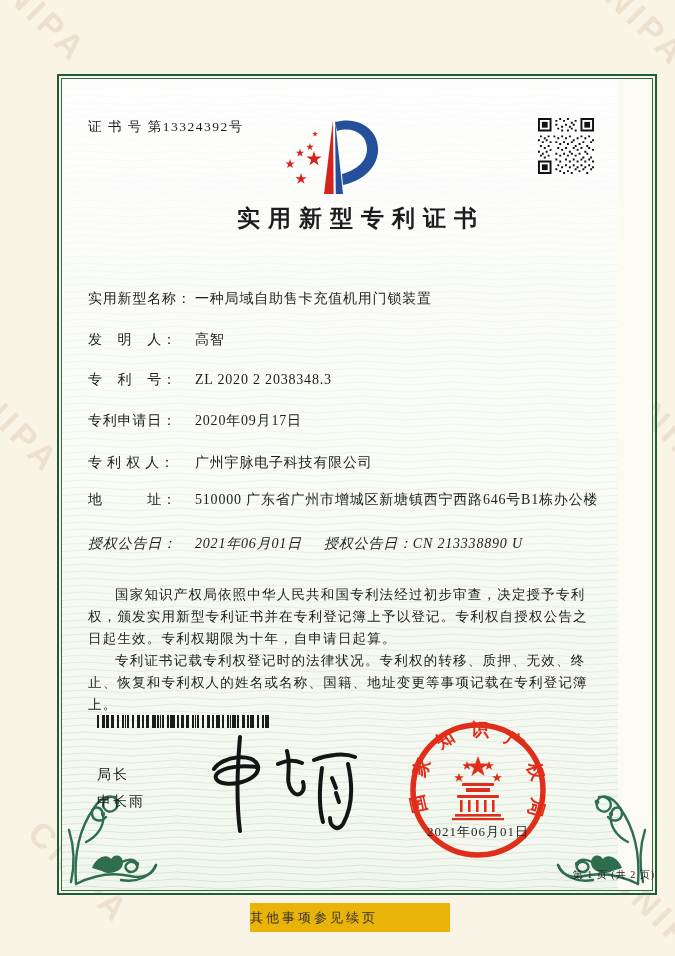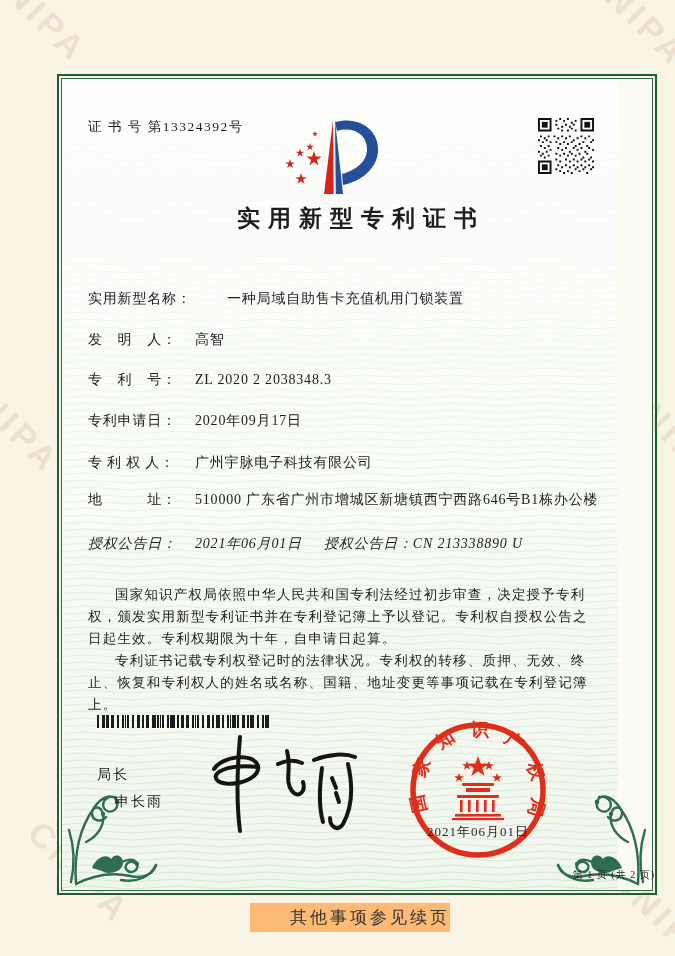--- a/index.html
+++ b/index.html
@@ -36,31 +36,31 @@
          line-height:22px;letter-spacing:1.2px;margin-top:28px;}
   .paras p{margin:0;text-indent:2em;}
   
   .barcode{position:absolute;left:38px;top:639px;width:173px;height:13px;
     background-image:
       repeating-linear-gradient(90deg,#1c1c1c 0 2px,transparent 2px 5px),
       repeating-linear-gradient(90deg,#1c1c1c 0 1px,transparent 1px 7px),
       repeating-linear-gradient(90deg,transparent 0 9px,#1c1c1c 9px 11px,transparent 11px 16px);}
   .director-title{position:absolute;left:38px;top:690px;font-size:14px;letter-spacing:2px;
          font-family:"Liberation Sans","DejaVu Sans",sans-serif;}
-  .director-name{position:absolute;left:56px;top:717px;font-size:14px;letter-spacing:2px;
+  .director-name{position:absolute;left:38px;top:717px;font-size:14px;letter-spacing:2px;
          font-family:Liberation Sans, sans-serif;}
   .signature{position:absolute;left:133px;top:655px;}
   .seal{position:absolute;left:345px;top:640px;width:148px;height:148px;opacity:0.95;}
   .seal-date{position:absolute;left:0;right:0;top:107px;text-align:center;
              font-size:13px;letter-spacing:1px;color:#161616;}
   .page-footer{position:absolute;left:0;right:0;top:792px;text-align:right;
                font-size:10px;letter-spacing:1px;}
   
-  .continuation{position:absolute;left:250px;top:903px;width:200px;height:29px;background:#fdba74;
-                z-index:4;text-align:right;line-height:29px;font-size:17px;letter-spacing:3px;color:#333;}
+  .continuation{position:absolute;left:250px;top:903px;width:200px;height:29px;background:#eab308;
+                z-index:4;text-align:left;line-height:29px;font-size:13px;letter-spacing:3px;color:#333;}
 </style>
 </head>
 <body>
 
 <div class="page">
 
   <div class="wm" style="left:-28px;top:-8px;">CNIPA</div>
   <div class="wm" style="left:572px;top:-4px;">CNIPA</div>
   <div class="wm" style="left:182px;top:122px;">CNIPA</div>
   <div class="wm" style="left:480px;top:263px;">CNIPA</div>
@@ -166,21 +166,21 @@
           M10 15h1v1h-1z M12 16h1v1h-1z M14 15h1v1h-1z M16 17h1v1h-1z M18 15h1v1h-1z M20 16h1v1h-1z M22 15h1v1h-1z M24 17h1v1h-1z M26 15h1v1h-1z M28 16h1v1h-1z
           M9 18h1v1H9z M11 19h1v1h-1z M13 18h1v1h-1z M15 19h1v1h-1z M17 18h1v1h-1z M19 19h1v1h-1z M21 18h1v1h-1z M23 20h1v1h-1z M25 18h1v1h-1z M27 20h1v1h-1z
           M9 21h1v1H9z M11 22h1v1h-1z M14 21h1v1h-1z M16 22h1v1h-1z M18 21h1v1h-1z M20 22h1v1h-1z M22 21h1v1h-1z M24 22h1v1h-1z M26 21h1v1h-1z M28 22h1v1h-1z
           M10 24h1v1h-1z M12 25h1v1h-1z M14 24h1v1h-1z M16 25h1v1h-1z M18 24h1v1h-1z M20 25h1v1h-1z M22 24h1v1h-1z M24 25h1v1h-1z M26 24h1v1h-1z M28 25h1v1h-1z
           M9 26h1v1H9z M11 27h1v1h-1z M13 28h1v1h-1z M15 27h1v1h-1z M17 28h1v1h-1z M19 26h1v1h-1z M21 27h1v1h-1z M23 26h1v1h-1z M25 28h1v1h-1z M27 26h1v1h-1z"></path>
         </g>
       </svg>
 
       <div class="title">实用新型专利证书</div>
 
-      <div class="frow" style="top:212px;gap:32px;">
+      <div class="frow" style="top:212px;">
         <span class="flabel">实用新型名称：</span>
         <span class="fvalue">一种局域自助售卡充值机用门锁装置</span>
       </div>
       <div class="frow" style="top:253px;">
         <span class="flabel">发　明　人：</span>
         <span class="fvalue">高智</span>
       </div>
       <div class="frow" style="top:293px;">
         <span class="flabel">专　利　号：</span>
         <span class="fvalue">ZL 2020 2 2038348.3</span>

